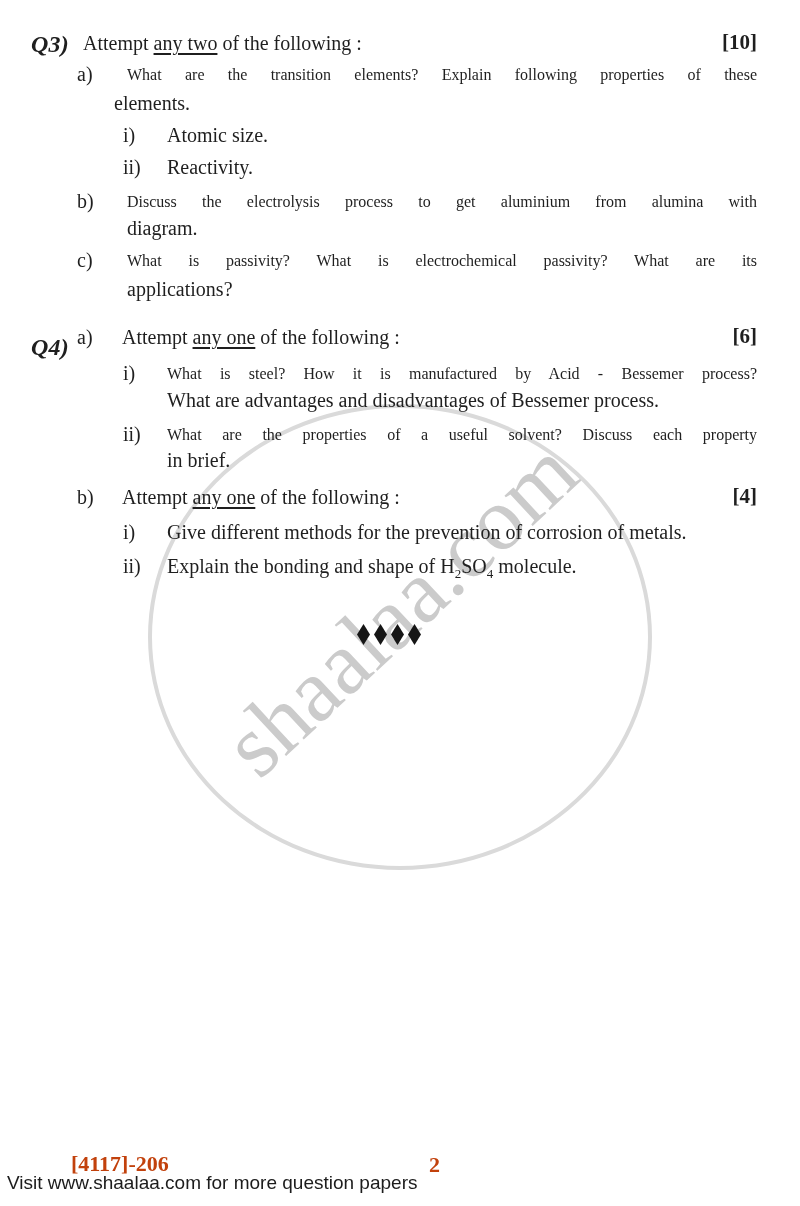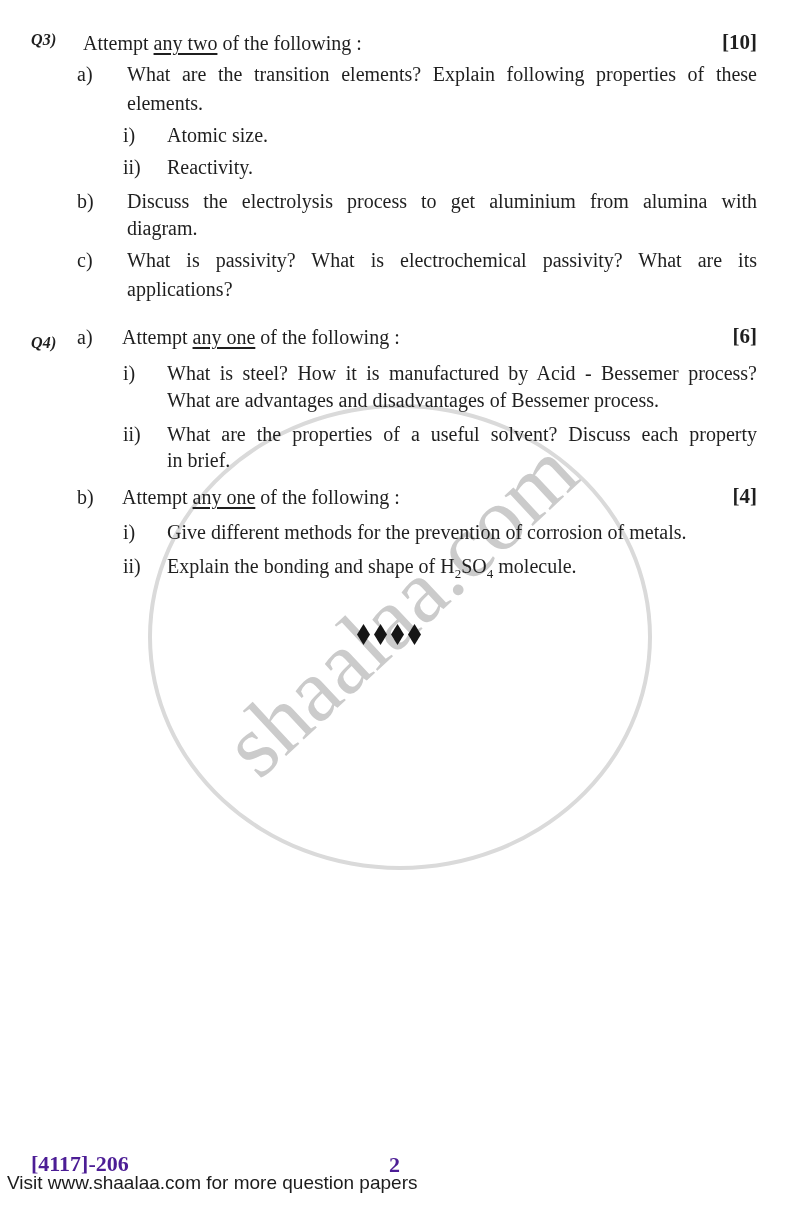--- a/index.html
+++ b/index.html
@@ -4,28 +4,28 @@
 <style>
   html, body { margin:0; padding:0; background:#ffffff; }
   .page {
     position:relative; width:800px; height:1206px; background:#ffffff;
     font-family:"Liberation Serif","DejaVu Serif",serif; color:#1f1f1f; overflow:hidden;
   }
   .abs  { position:absolute; }
   .t    { font-size:20px; line-height:25px; white-space:nowrap; }
   .row  { position:absolute; height:25px; font-size:20px; line-height:25px; white-space:nowrap; }
   .just {
-    position:absolute; font-size:20px; line-height:25px; height:26px; overflow:hidden;
+    position:absolute; font-size:16px; line-height:25px; height:26px; overflow:hidden;
     text-align:justify; text-align-last:justify;
   }
-  .qnum  { font-weight:700; font-style:italic; font-size:16px; letter-spacing:0.2px; }
+  .qnum  { font-weight:700; font-style:italic; font-size:24px; letter-spacing:0.2px; }
   .marks { position:absolute; right:0; top:-1px; font-weight:700; font-size:21px;text-align:center; }
   .u     { text-decoration:underline; text-decoration-thickness:1.5px; text-underline-offset:2.5px; }
   .sb    { font-size:13px; vertical-align:-5px; line-height:0; }
-  .code  { font-weight:700; font-size:22px; line-height:24px; color:#4c1d95; }
+  .code  { font-weight:700; font-size:22px; line-height:24px; color:#c2410c;margin-left:40px; }
   .promo { font-family:"Liberation Sans","DejaVu Sans",sans-serif; font-size:19px; line-height:24px; color:#1c1c1c; }
 
   
   .wm-circle {
     position:absolute; left:148px; top:404px; width:496px; height:458px;
     border:4px solid #dadada; border-radius:50%;
   }
   .wm-text {
     position:absolute; left:400px; top:608px;
     transform:translate(-50%,-50%) rotate(-43deg);
@@ -46,21 +46,21 @@
 <div class="page">
 
   <div class="wm-circle"></div>
   <div class="wm-text">shaalaa.com</div>
 
   <span class="abs qnum" style="left:31px;top:31px">Q3)</span>
   <div class="row" style="left:83px;top:31px;width:674px"><span>Attempt </span><span class="u">any two</span><span> of the following :</span><span class="marks">[10]</span></div>
 
   <span class="abs t" style="left:77px;top:62px">a)</span>
   <div class="just" style="left:127px;top:62px;width:630px">What are the transition elements? Explain following properties of these</div>
-  <div class="abs t" style="left:127px;top:91px">elements.</div>
+  <div class="abs t" style="left:114px;top:91px">elements.</div>
 
   <span class="abs t" style="left:123px;top:123px">i)</span>
   <div class="abs t" style="left:167px;top:123px">Atomic size.</div>
 
   <span class="abs t" style="left:123px;top:155px">ii)</span>
   <div class="abs t" style="left:167px;top:155px">Reactivity.</div>
 
   <span class="abs t" style="left:77px;top:189px">b)</span>
   <div class="just" style="left:127px;top:189px;width:630px">Discuss the electrolysis process to get aluminium from alumina with</div>
   <div class="abs t" style="left:127px;top:216px">diagram.</div>

